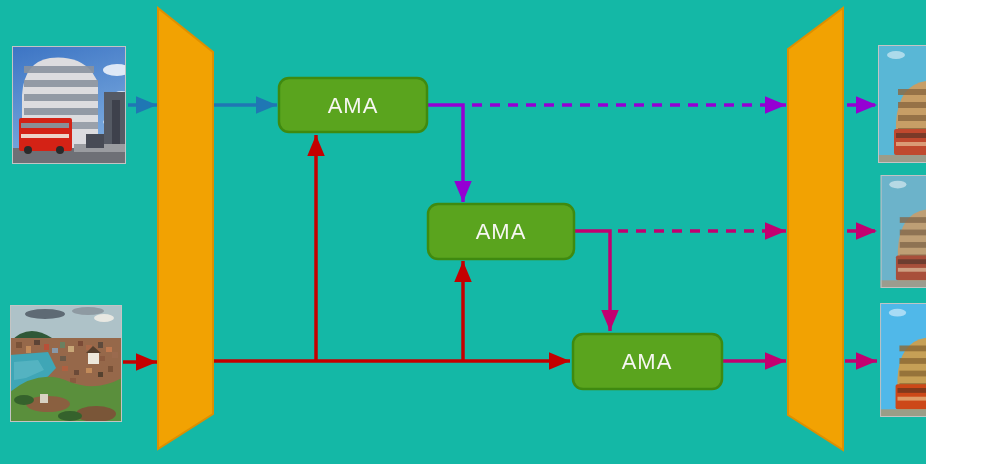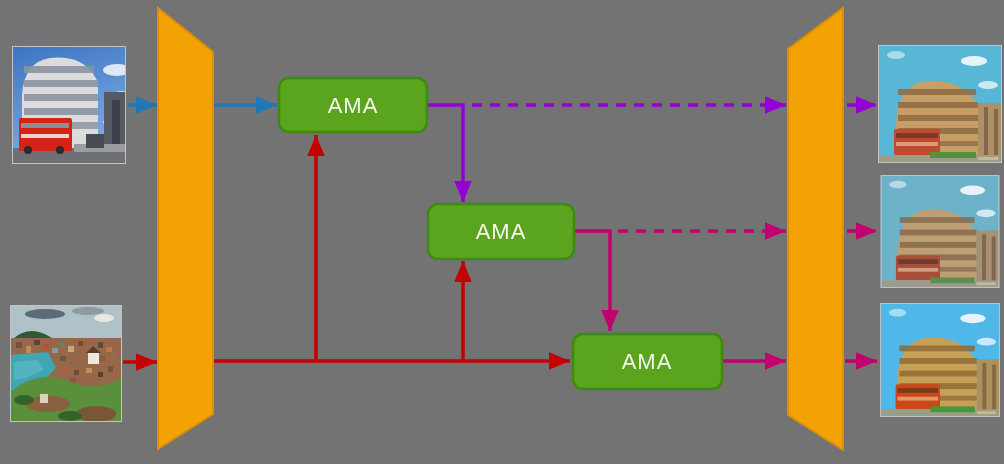--- a/index.html
+++ b/index.html
@@ -1,16 +1,16 @@
 <!DOCTYPE html>
 <html><head>
 <meta charset="utf-8">
 <style>
   html,body{margin:0;padding:0;background:#ffffff;}
-  .canvas{position:relative;width:1004px;height:464px;background:#737373;overflow:hidden;
+  .canvas{position:relative;width:926px;height:464px;background:#14b8a6;overflow:hidden;
           font-family:"Liberation Sans",sans-serif;}
   svg text.module-label{font-family:"Liberation Sans",sans-serif;font-size:22px;letter-spacing:1px;}
   .arrow{fill:none;stroke-width:3.5;}
   .arrow-dashed{stroke-dasharray:10 8;}
   .img-border{fill:none;stroke:#c4c4c4;stroke-width:1;}
 </style>
 </head>
 <body>
 
 <div class="canvas">

